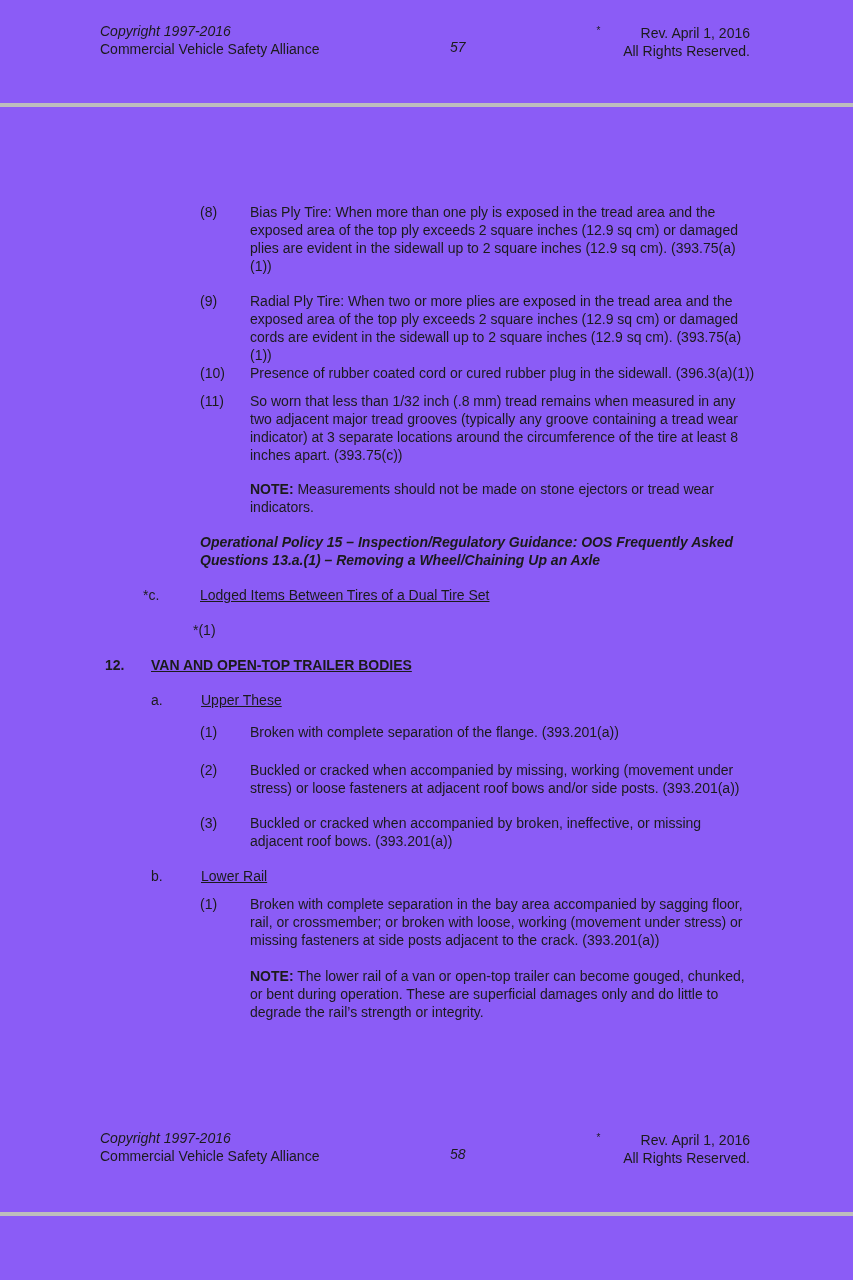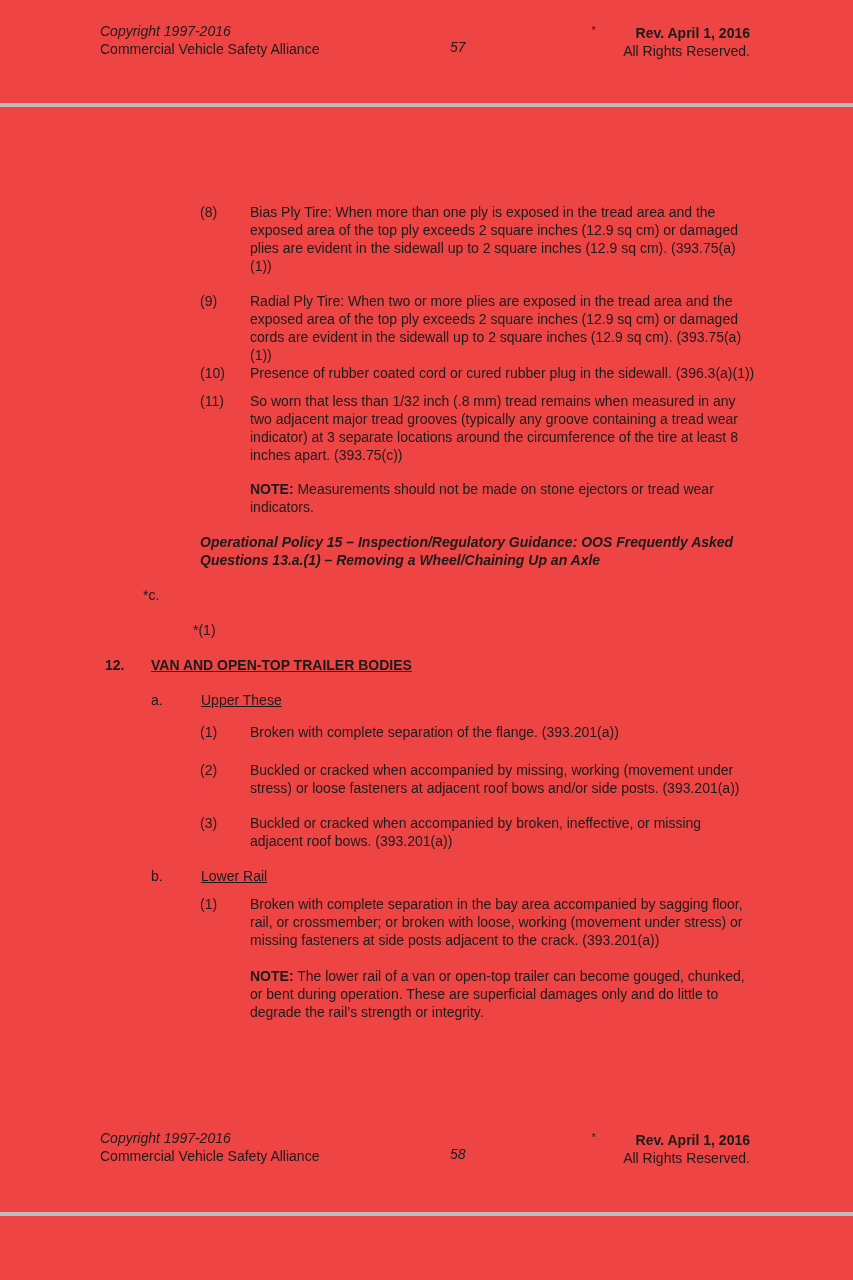--- a/index.html
+++ b/index.html
@@ -1,27 +1,27 @@
 <!DOCTYPE html>
 <html><head>
 <meta charset="utf-8">
 <style>
   html,body{margin:0;padding:0;background:#ffffff;}
   .page{
-    position:relative;width:853px;height:1280px;background:#ef4444;overflow:hidden;
+    position:relative;width:853px;height:1280px;background:#8b5cf6;overflow:hidden;
     font-family:"Liberation Sans","DejaVu Sans",sans-serif;
     font-size:14px;line-height:18px;color:#1b1b1b;
   }
   
   .hf{position:absolute;left:100px;right:103px;}
   .hf-left{position:absolute;left:0;top:0;}
   .hf-left .it{font-style:italic;}
   .hf-center{position:absolute;left:350px;top:16px;font-style:italic;}
   .hf-right{position:absolute;right:0;top:0;text-align:right;}
-  .hf-right .rev{font-weight:bold;padding-left:40px;}
+  .hf-right .rev{font-weight:normal;padding-left:40px;}
   .sup-ast{font-size:10px;vertical-align:4px;}
   .divider{position:absolute;left:0;width:853px;height:4px;background:#bdbdbd;}
   
   .content{position:absolute;top:203px;left:105px;width:650px;}
   .row{display:flex;}
   .num2{flex:0 0 50px;margin-left:95px;}     
   .txt{flex:0 0 505px;}
   .note{margin-left:145px;width:505px;}
   .note b{font-weight:bold;}
   .policy{margin-left:95px;width:548px;font-weight:bold;font-style:italic;}
@@ -75,20 +75,21 @@
       <div class="num2">(11)</div>
       <div class="txt">So worn that less than 1/32 inch (.8 mm) tread remains when measured in any two adjacent major tread grooves (typically any groove containing a tread wear indicator) at 3 separate locations around the circumference of the tire at least 8 inches apart. (393.75(c))</div>
     </div>
 
     <div class="note mt16"><b>NOTE:</b><span> Measurements should not be made on stone ejectors or tread wear indicators.</span></div>
 
     <div class="policy mt17">Operational Policy 15 – Inspection/Regulatory Guidance: OOS Frequently Asked Questions 13.a.(1) – Removing a Wheel/Chaining Up an Axle</div>
 
     <div class="row mt17">
       <div class="cmark">*c.</div>
+      <div class="uline">Lodged Items Between Tires of a Dual Tire Set</div>
     </div>
 
     <div class="row mt17">
       <div class="cnum">*(1)</div>
     </div>
 
     <div class="row mt17">
       <div class="secnum">12.</div>
       <div class="sectitle">VAN AND OPEN-TOP TRAILER BODIES</div>
     </div>

